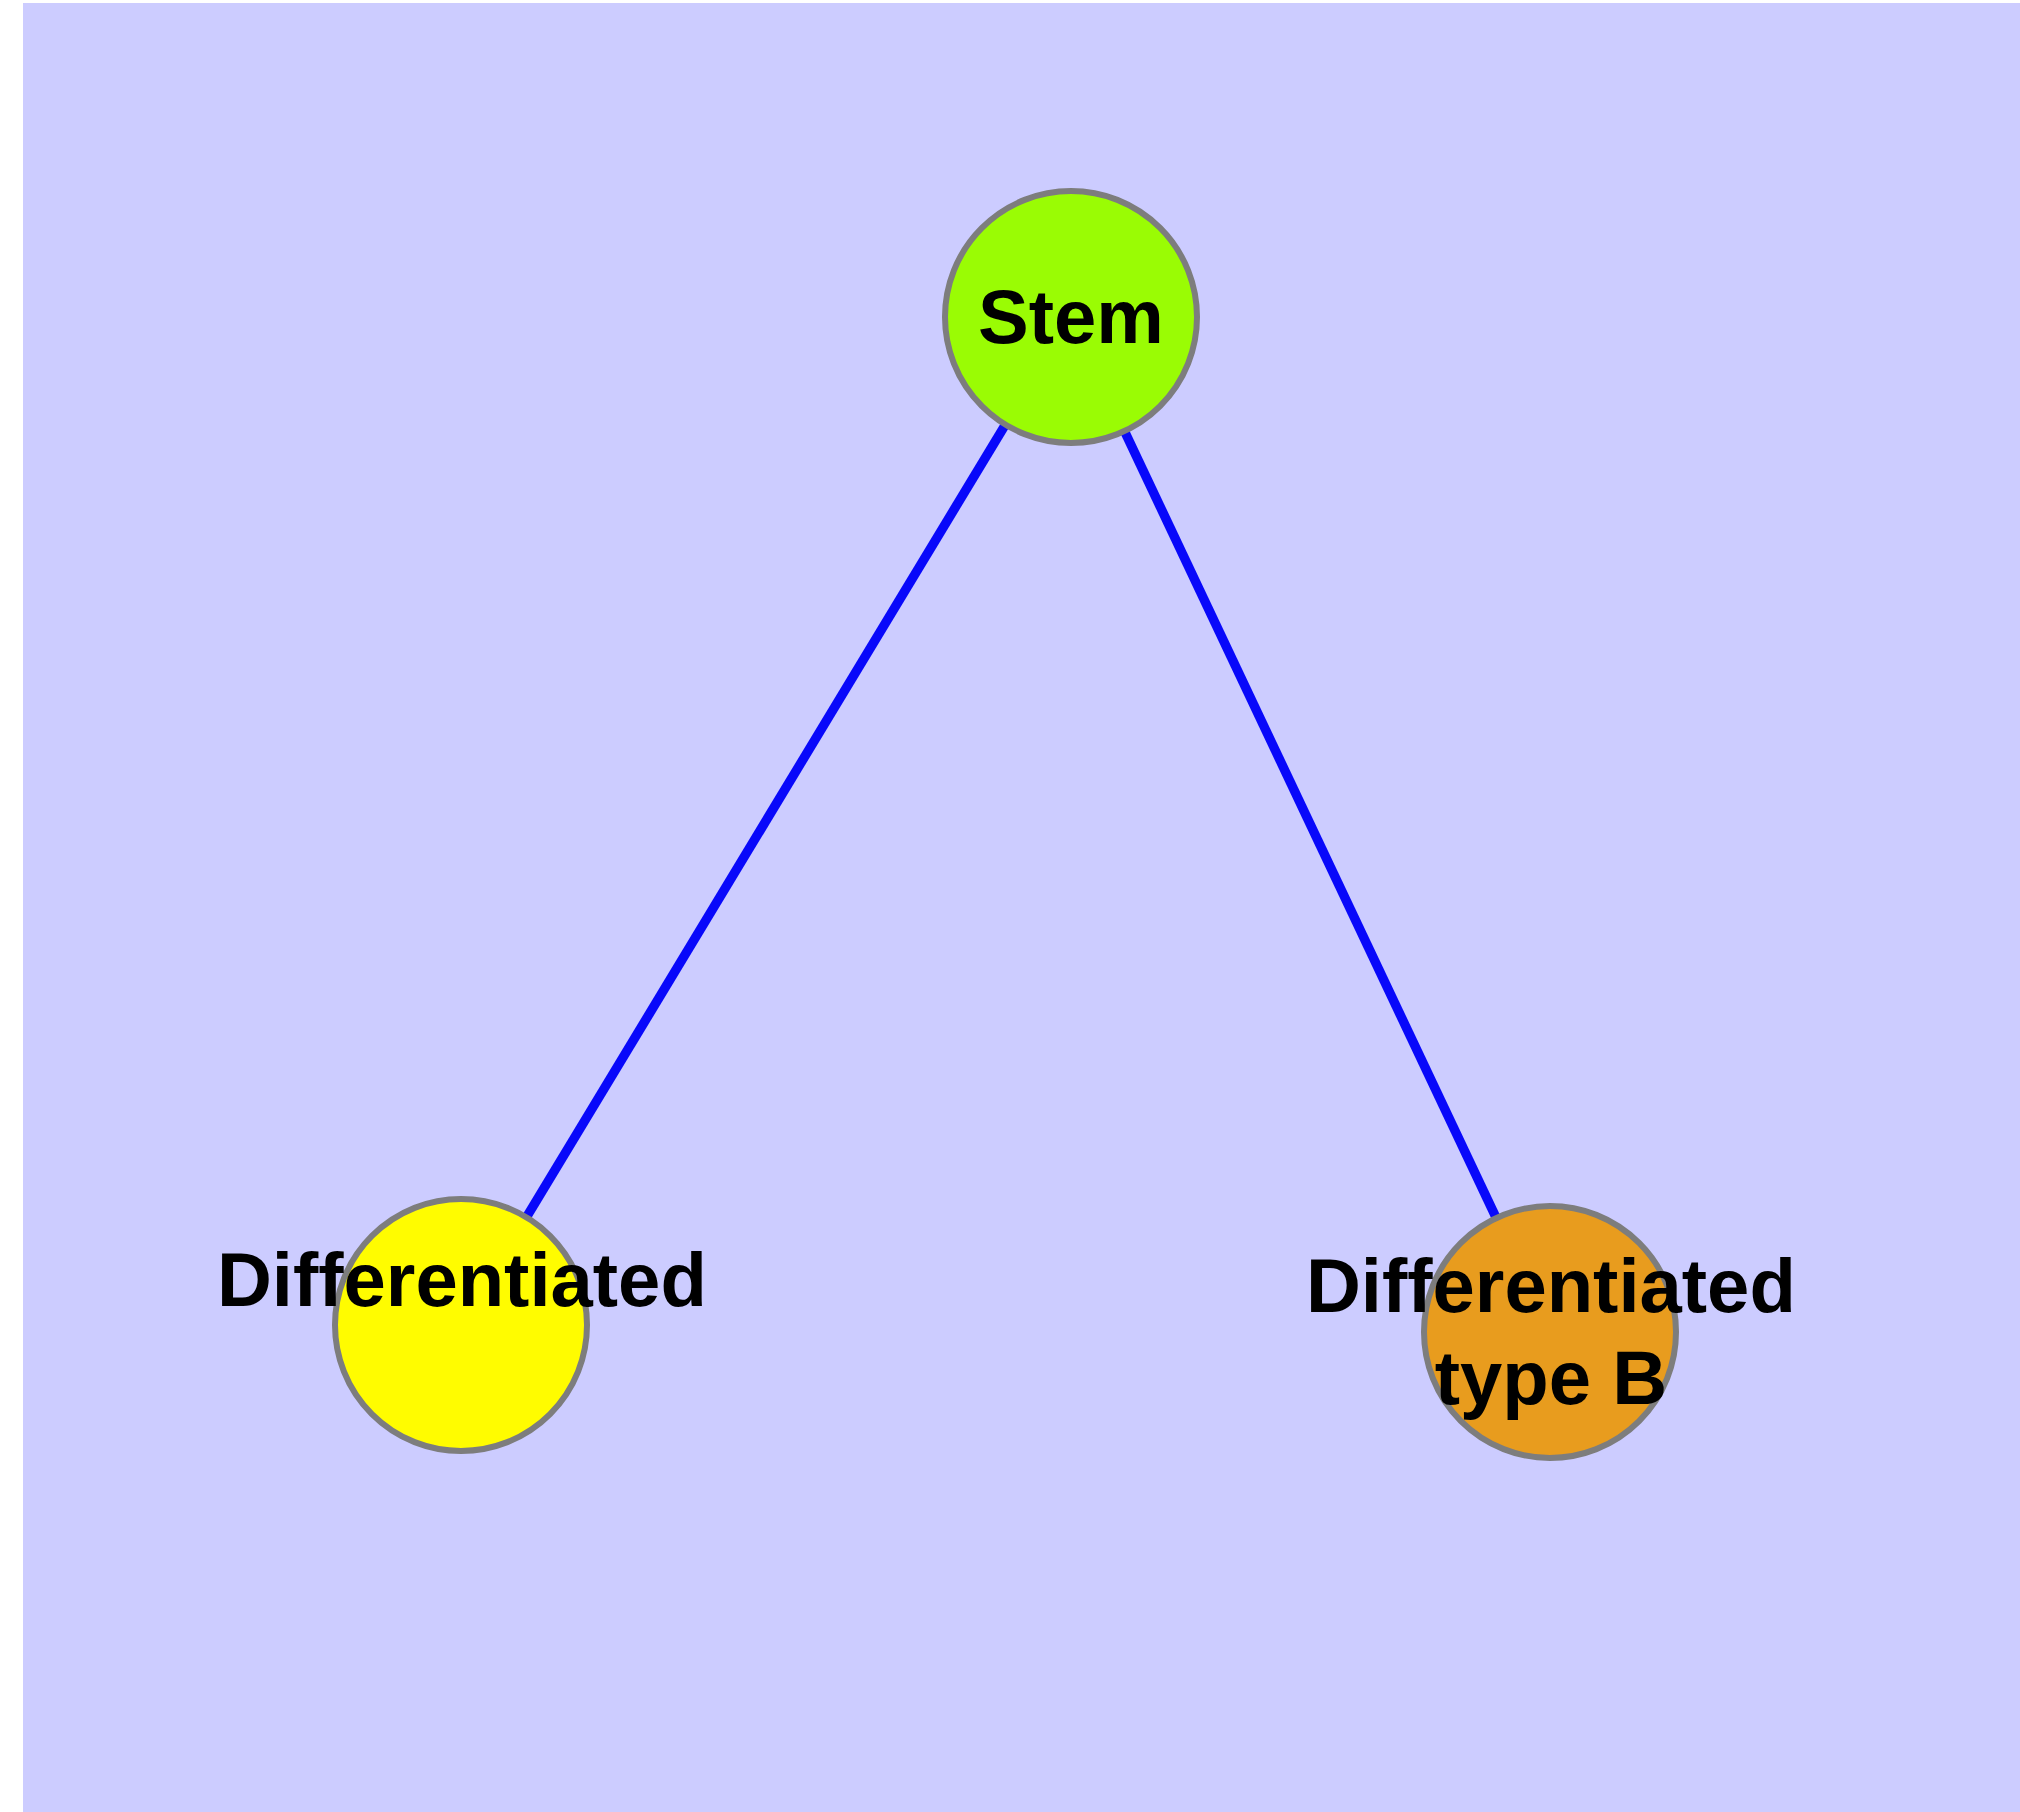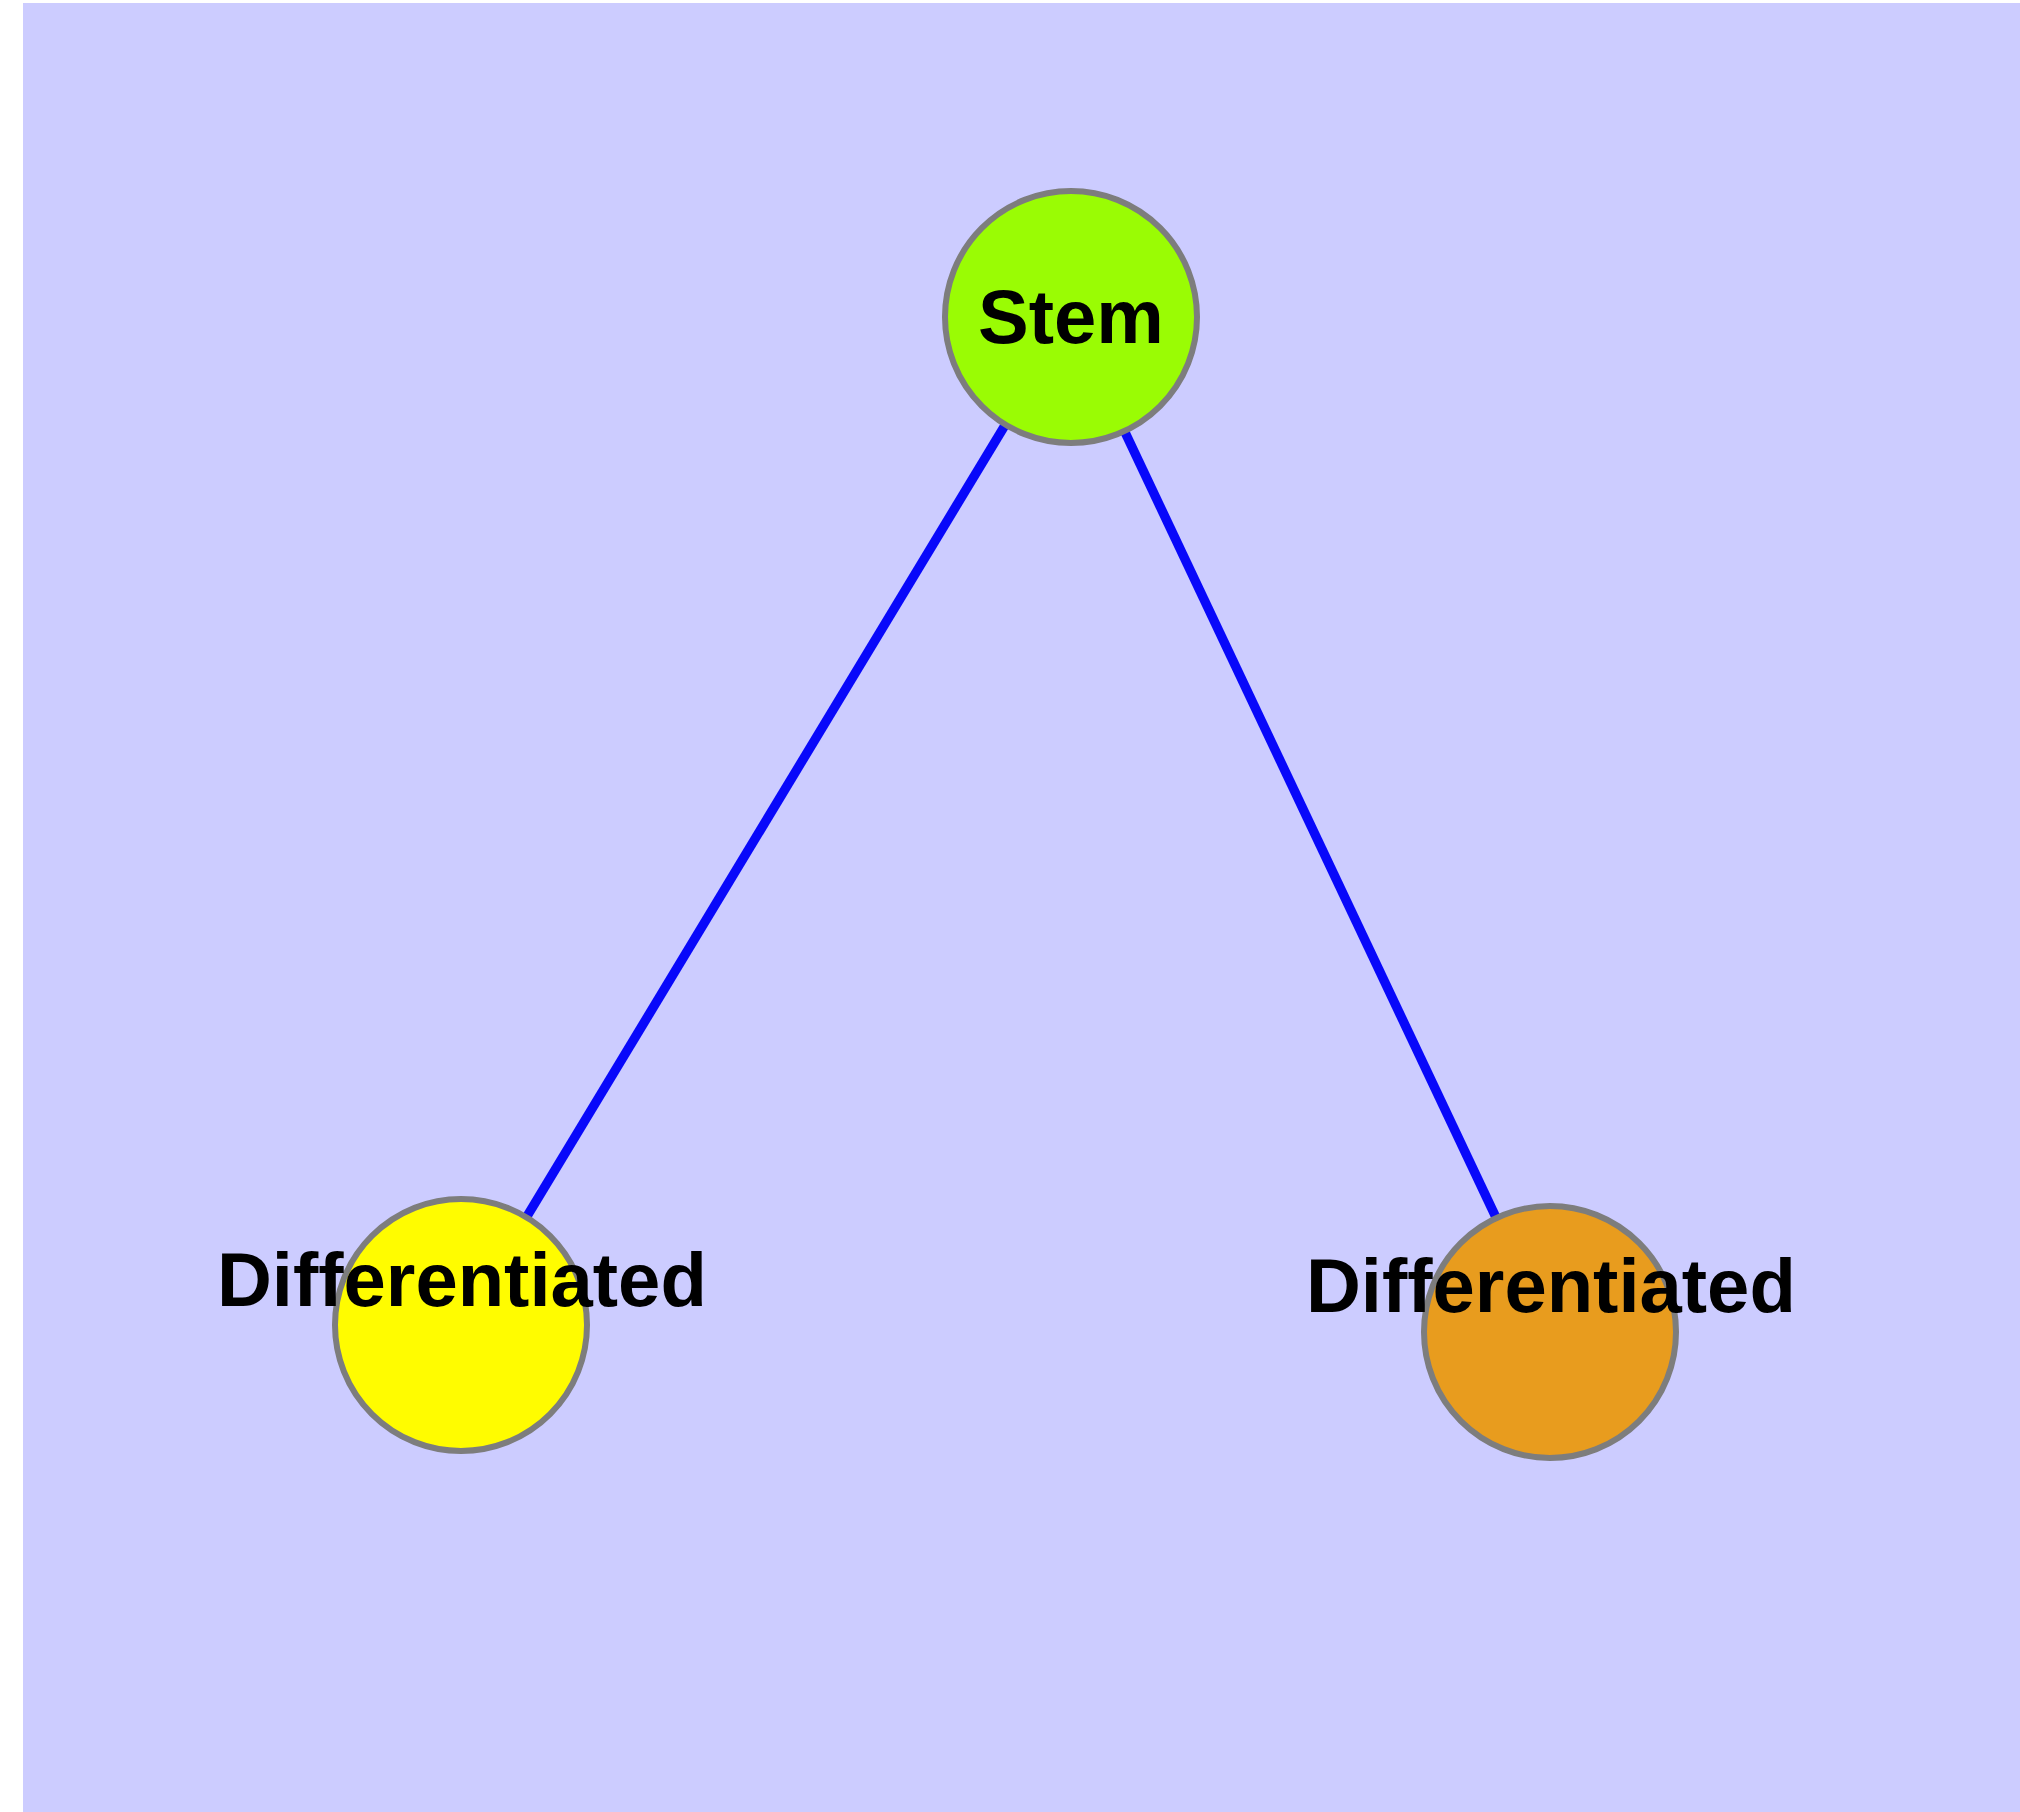--- a/index.html
+++ b/index.html
@@ -74,16 +74,17 @@
   <div class="node-label stem">
     <span>Stem</span>
   </div>
 
   <div class="node-label type-a">
     <span>Differentiated</span>
   </div>
 
   <div class="node-label type-b">
     <span>Differentiated</span>
+    <span>type B</span>
   </div>
 
 </div>
 
 
 </body></html>

